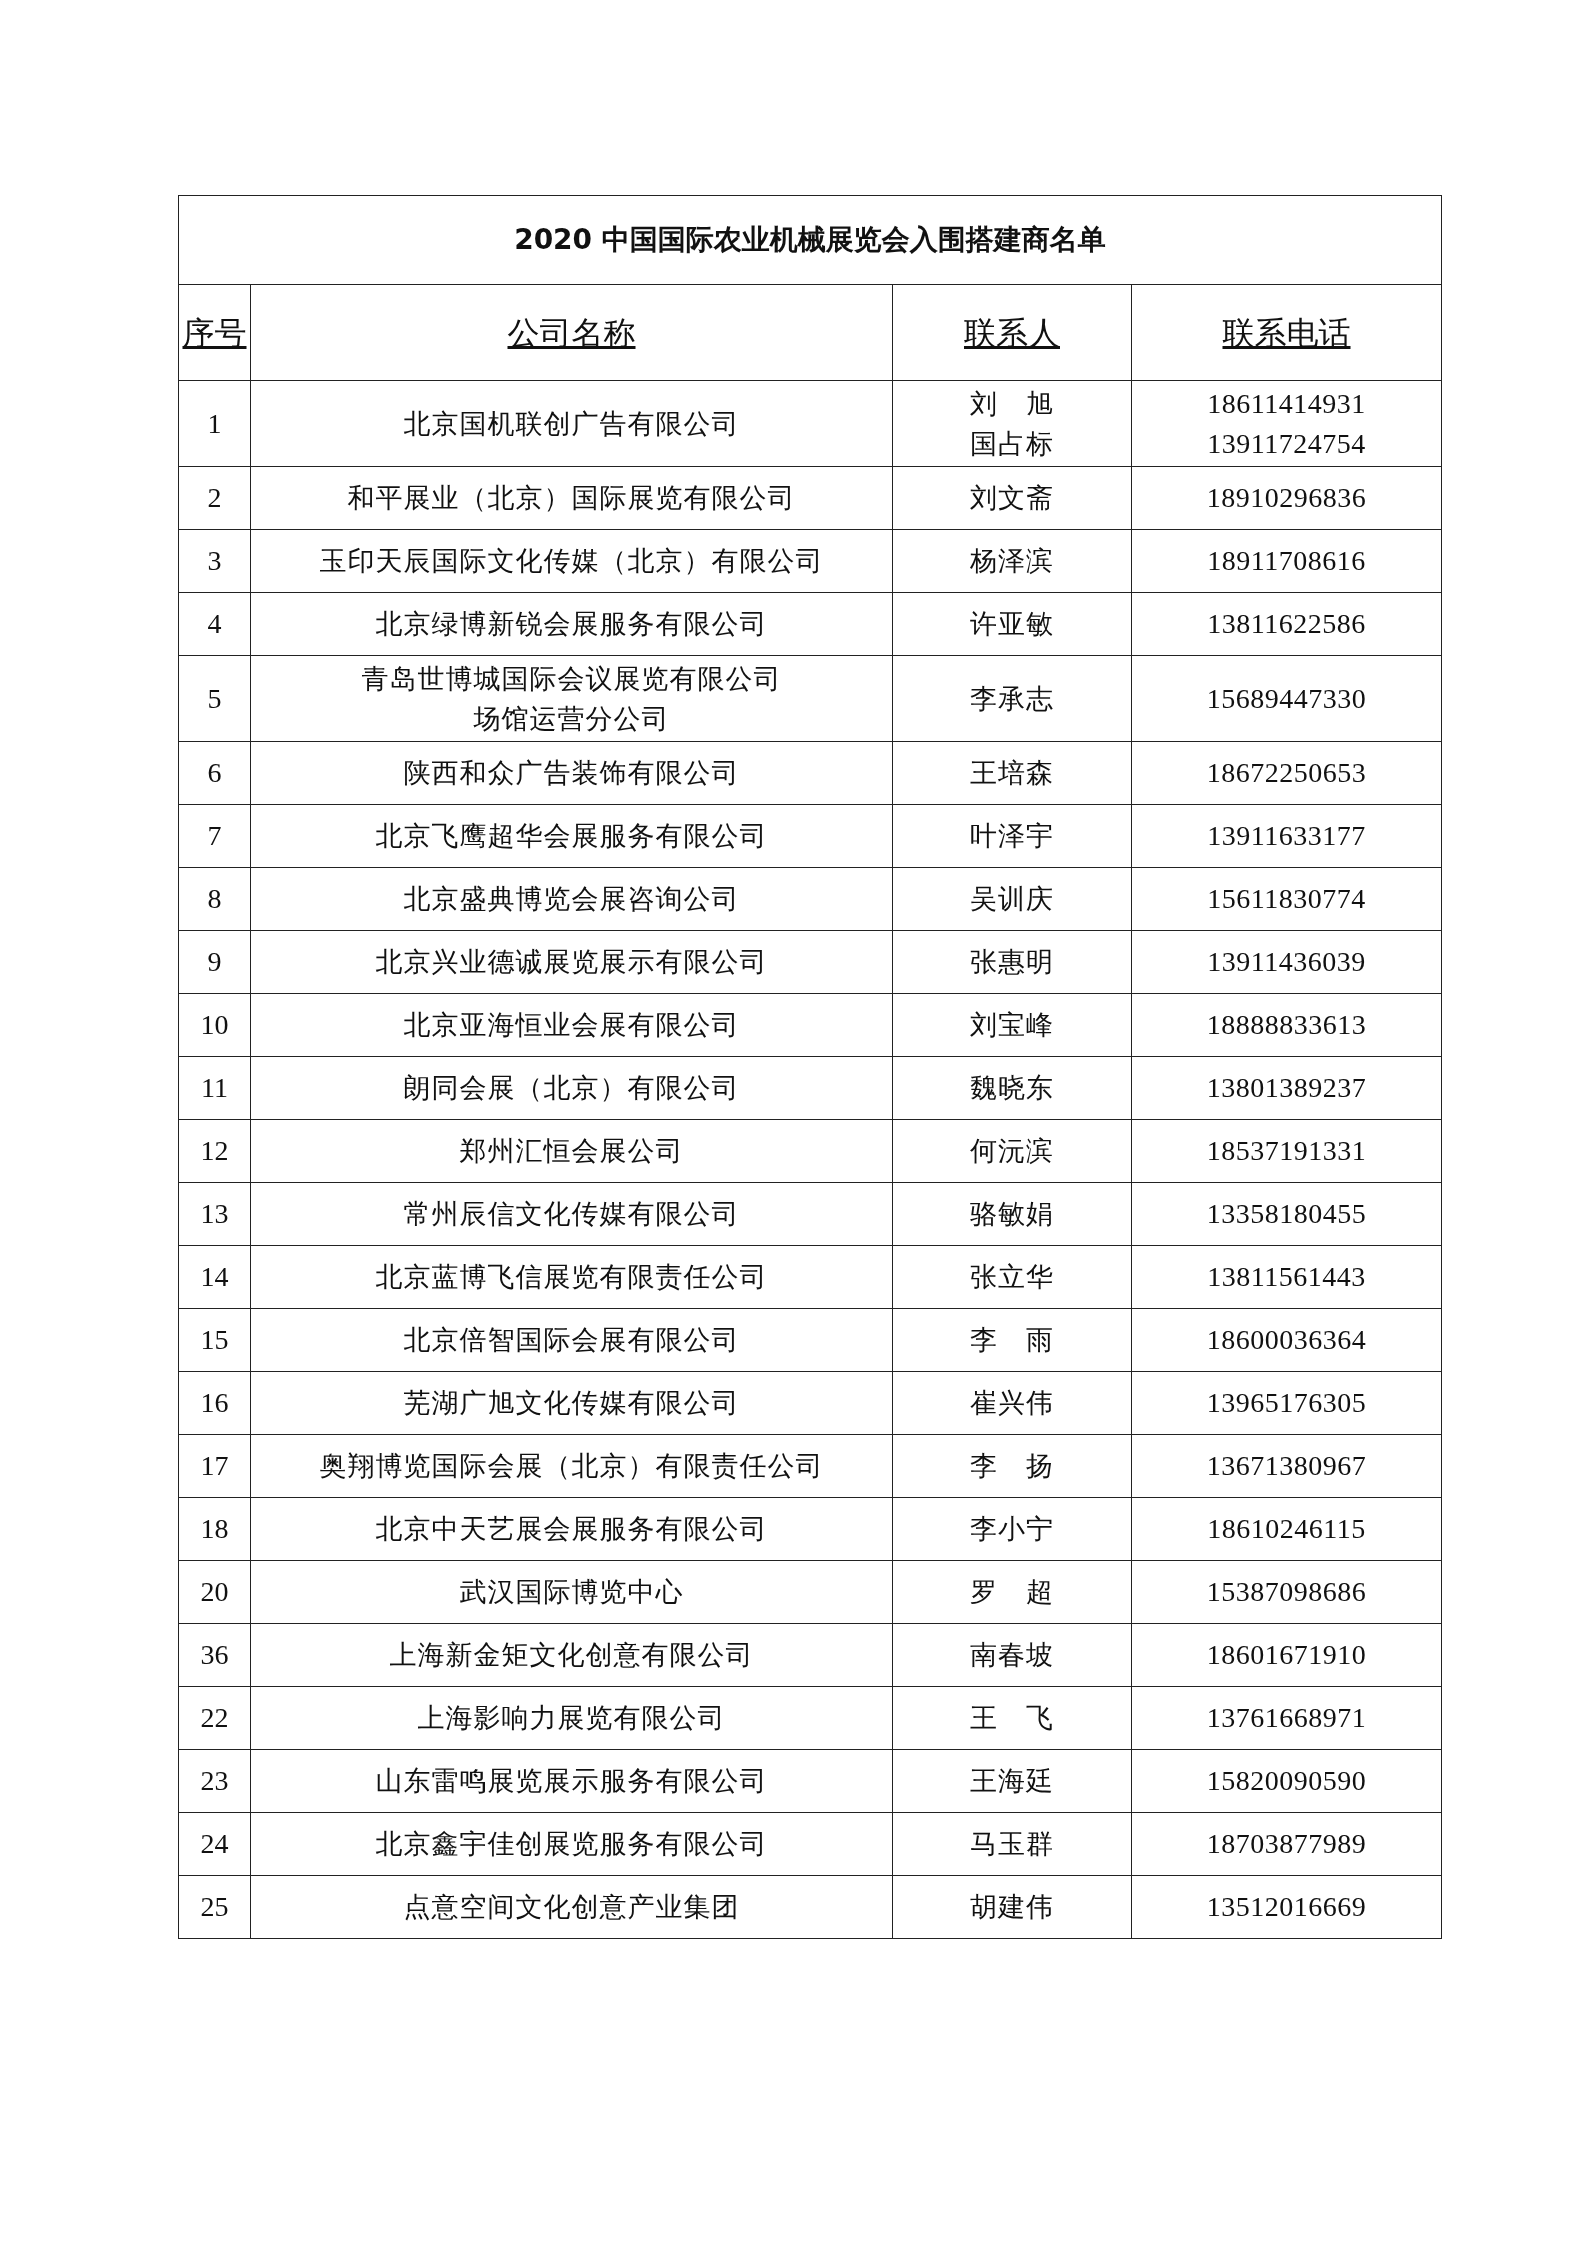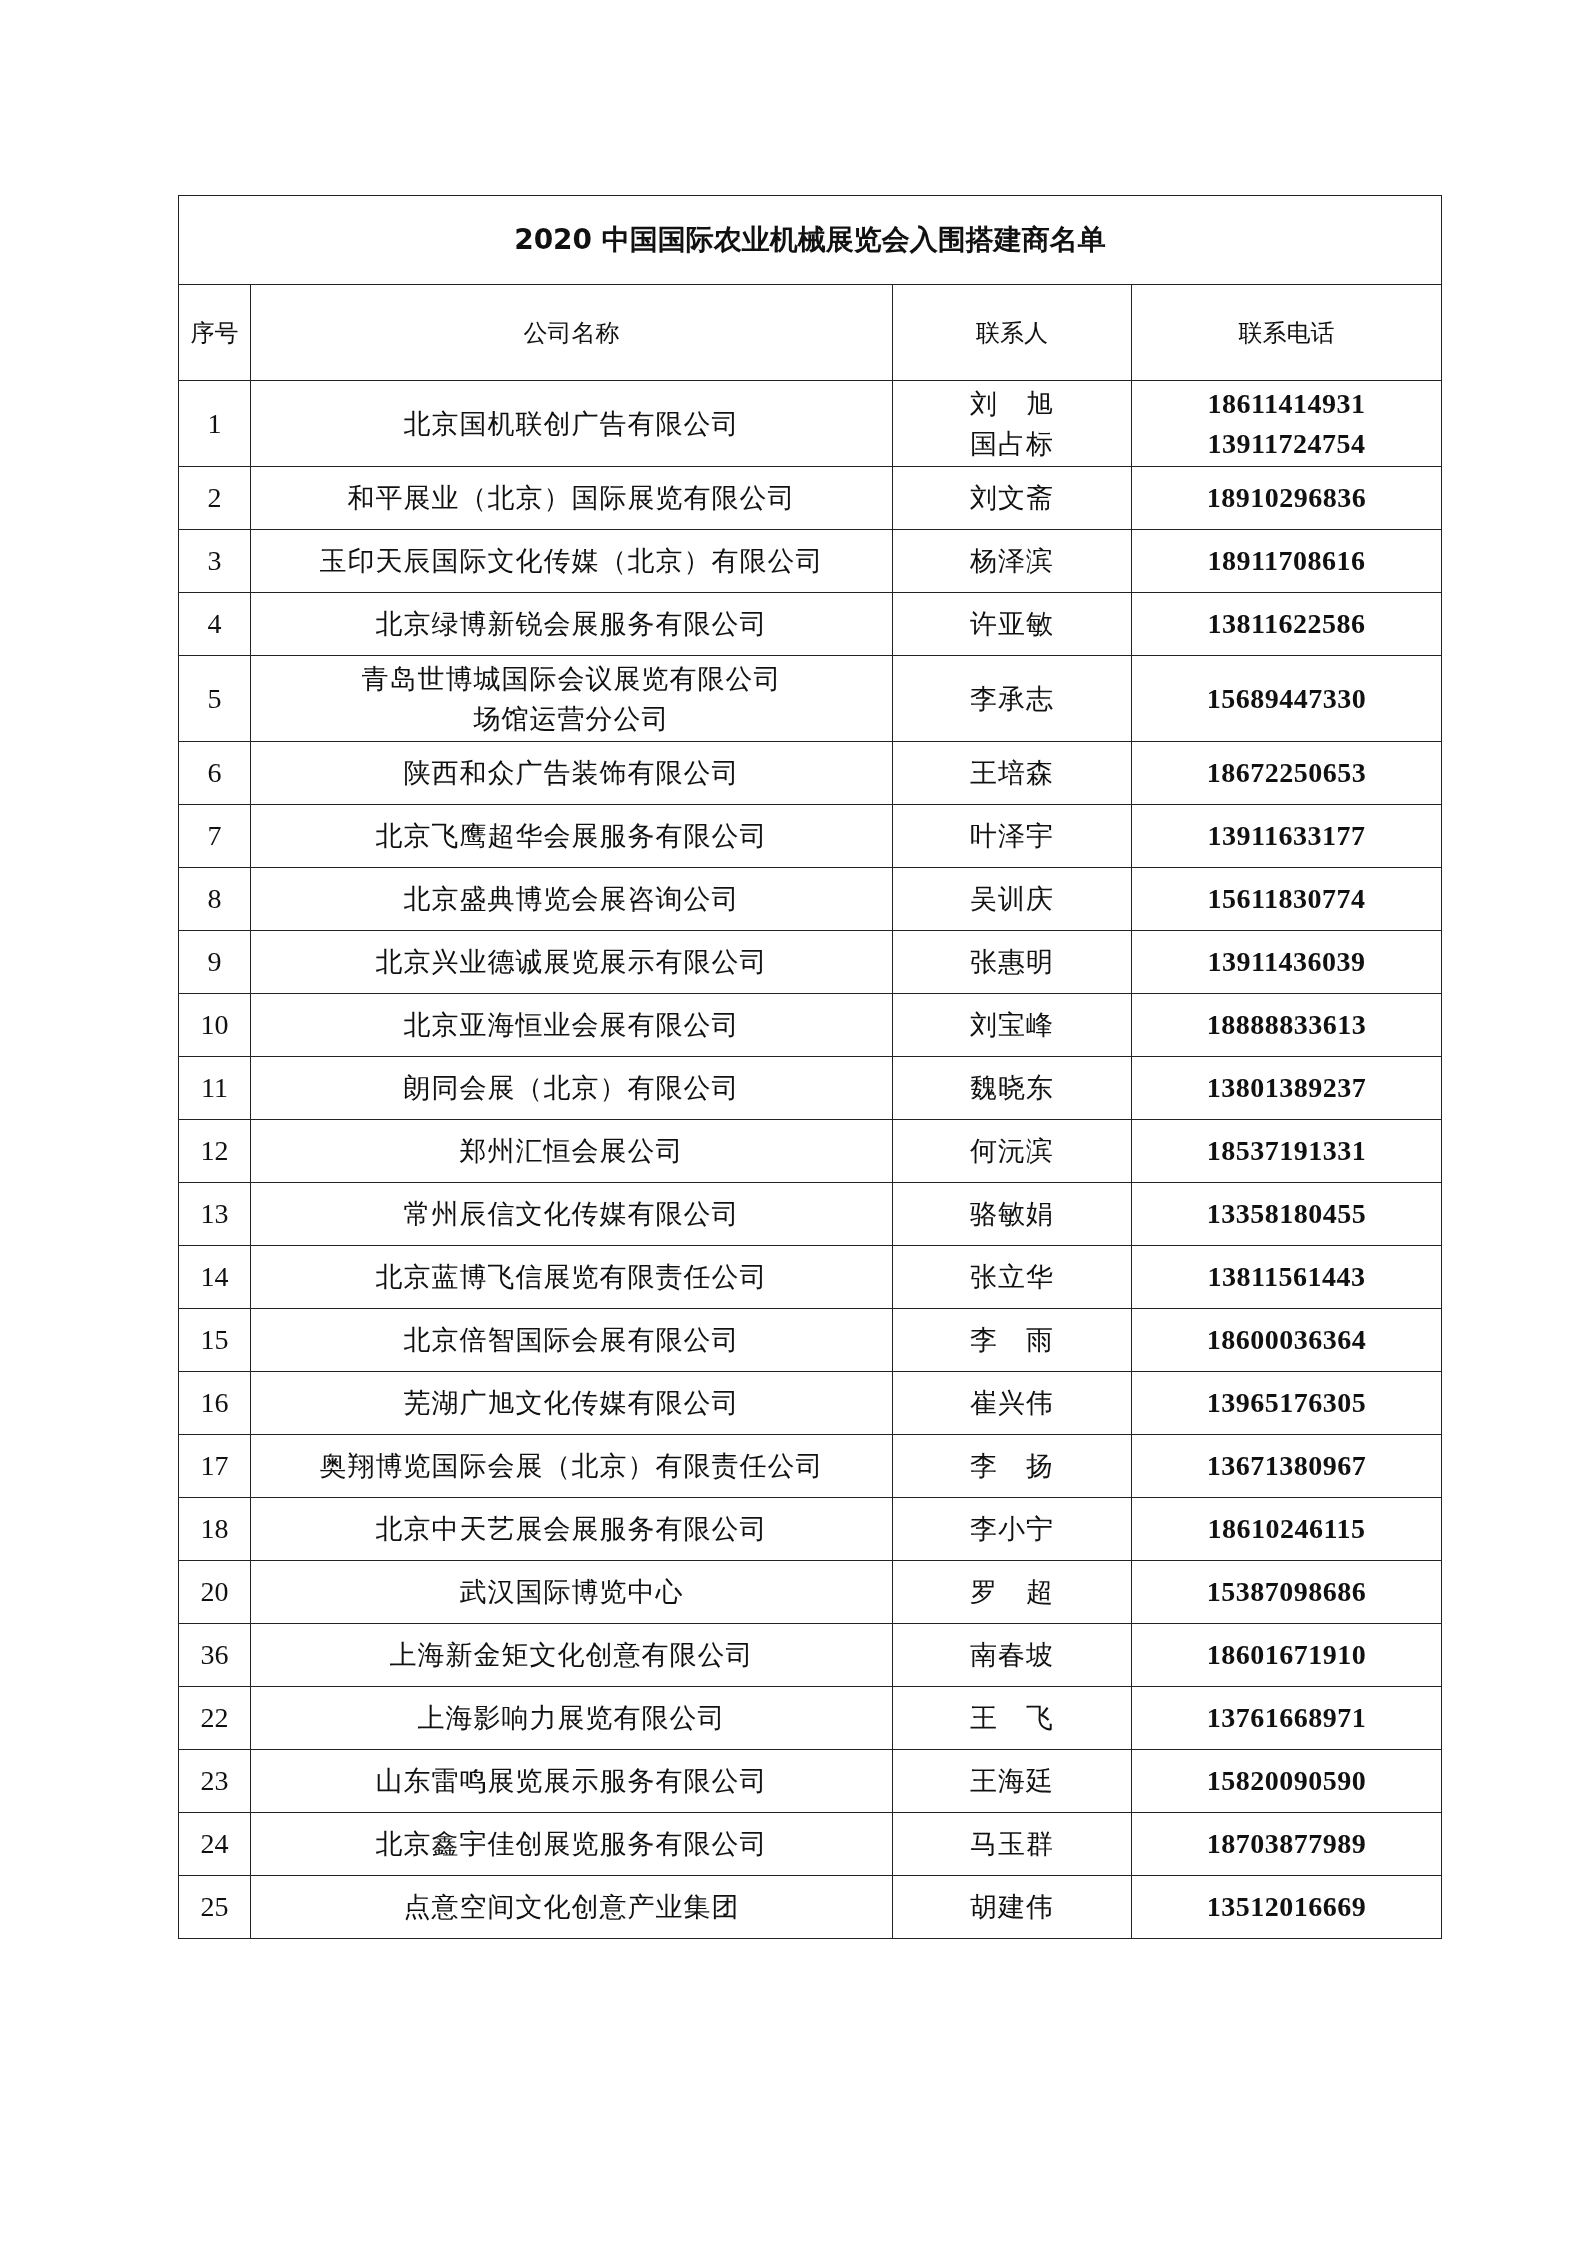--- a/index.html
+++ b/index.html
@@ -4,25 +4,25 @@
 <style>
   html, body { margin:0; padding:0; background:#ffffff; }
   body { width:1587px; height:2245px; position:relative; overflow:hidden;
          font-family:"DejaVu Serif", "Liberation Serif", serif; color:#111; }
   .sheet { position:absolute; left:178px; top:195px; width:1263px; }
   table { border-collapse:collapse; width:1263px; table-layout:fixed; }
   td { border:1.6px solid #222; text-align:center; vertical-align:middle;
        padding:0; font-size:27px; line-height:40px; }
   .title-cell { height:88px; font-family:"DejaVu Sans", "Liberation Sans", sans-serif;
        font-weight:bold; font-size:28px; letter-spacing:0px; }
-  .head td { height:95px; font-size:24px; }
+  .head td { height:95px; font-size:32px;text-decoration:underline; }
   .row td { height:62px; }
   .row.tall td { height:85px; }
   .num { font-family:"Liberation Serif", "DejaVu Serif", serif; font-size:28px; }
-  .phone { font-family:"Liberation Serif", "DejaVu Serif", serif; font-size:28px; letter-spacing:0.5px;font-weight:bold; }
+  .phone { font-family:"Liberation Serif", "DejaVu Serif", serif; font-size:28px; letter-spacing:0.5px; }
   .line { display:block; }
   .cname { letter-spacing:1px; }
   .contact { letter-spacing:1px; white-space:pre; }
 </style>
 </head>
 <body>
 
 <div class="sheet">
   <table>
     <colgroup>

